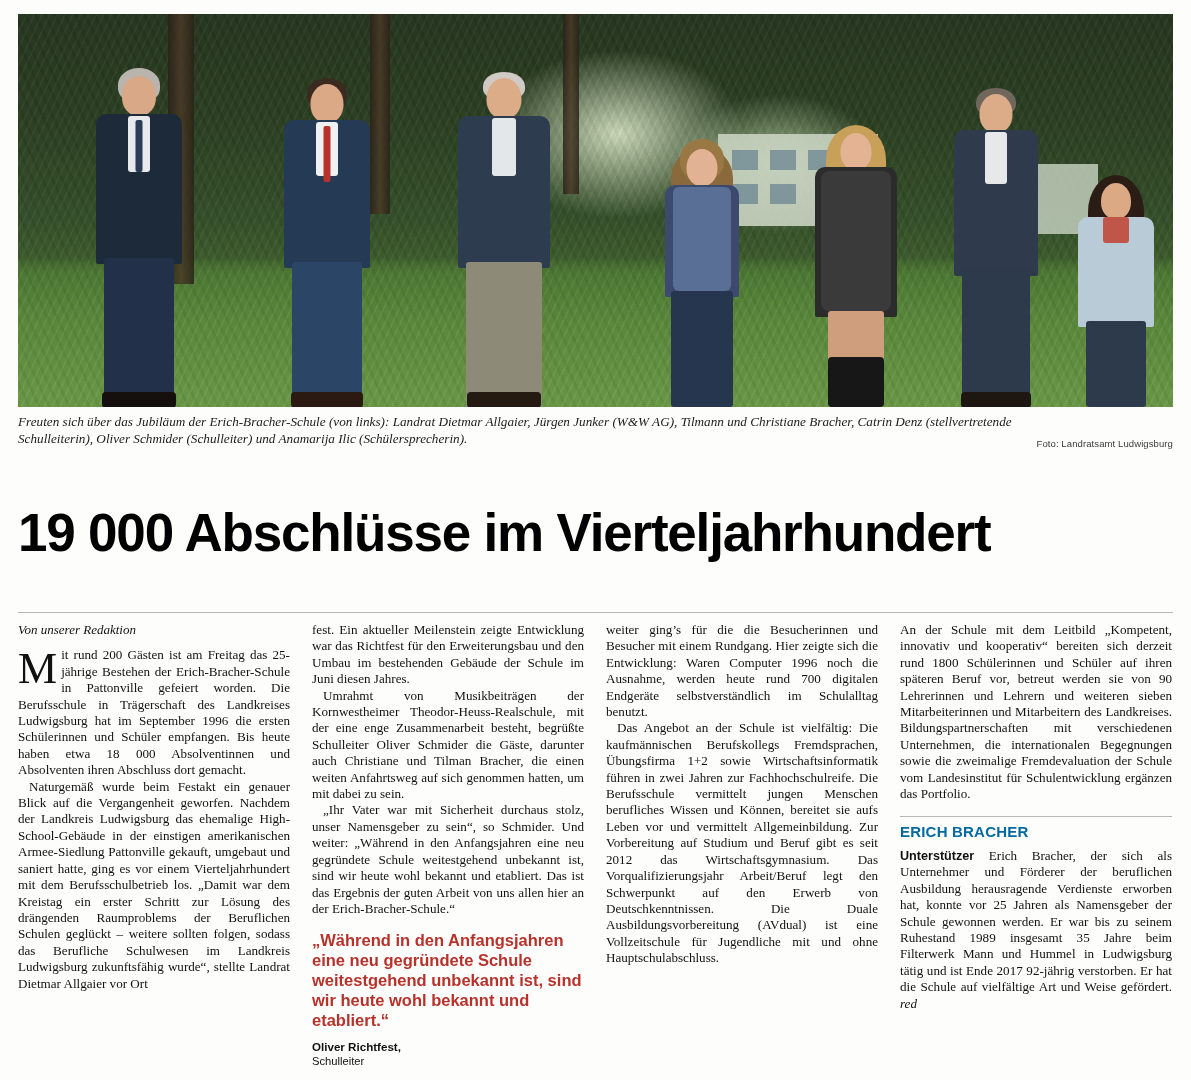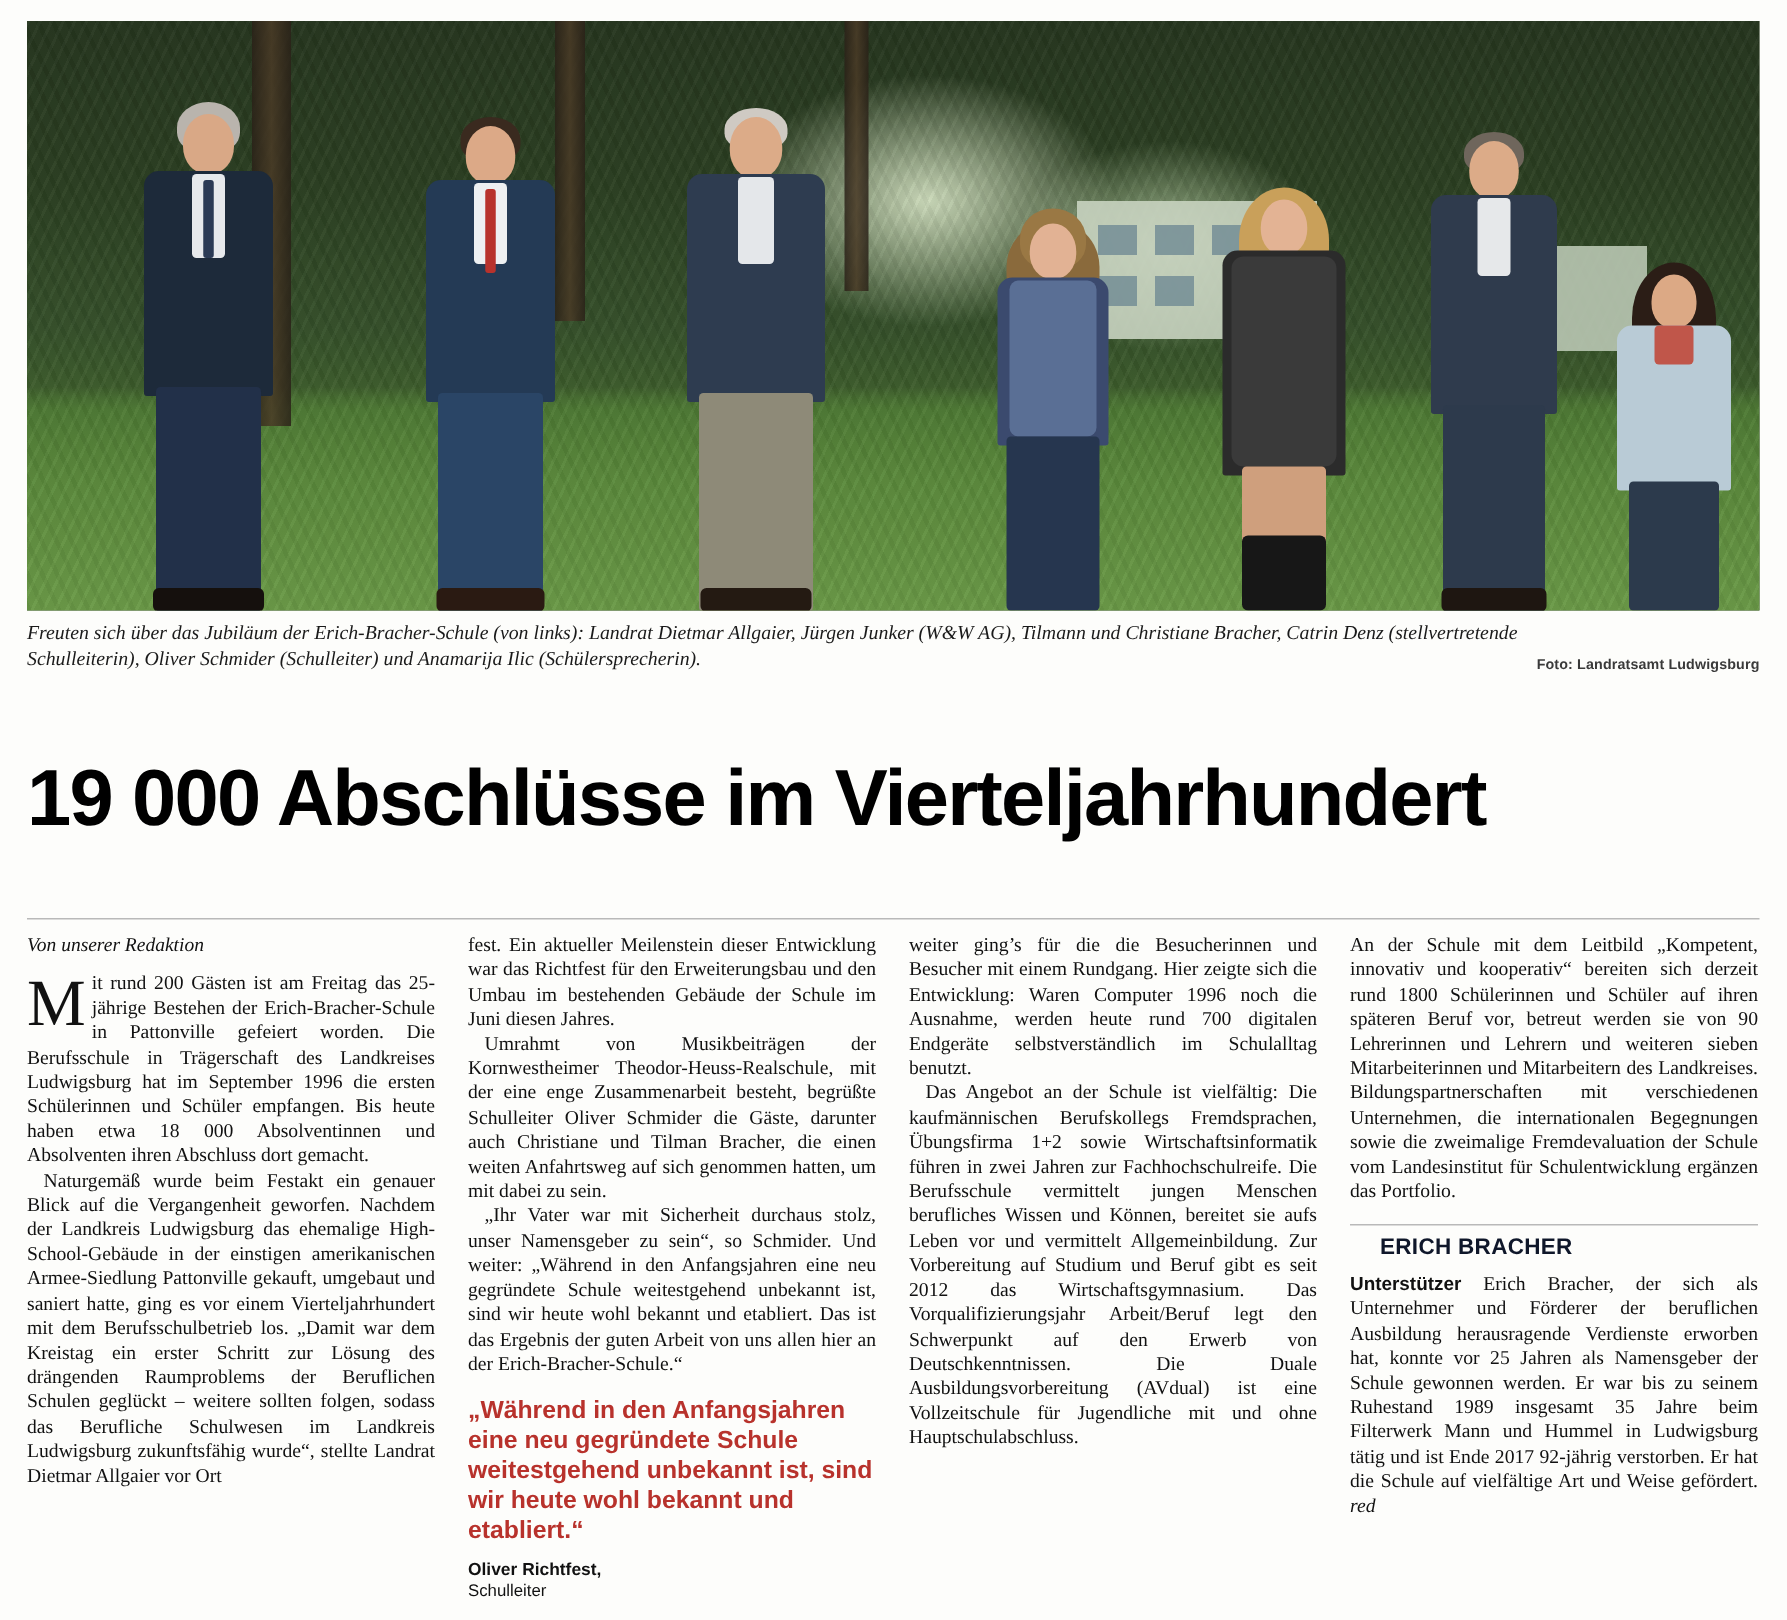--- a/index.html
+++ b/index.html
@@ -112,21 +112,20 @@
     color: #1a1a1a;
   }
   .photo-credit {
     position: absolute;
     right: 18px;
     top: 438px;
     font-family: "Liberation Sans", sans-serif;
     font-size: 9.5px;
     color: #3a3a3a;
     letter-spacing: 0.1px;
-    font-weight: bold;
   }
 
   
   .headline {
     position: absolute;
     left: 18px;
     top: 468px;
     width: 1155px;
     font-family: "Liberation Sans", sans-serif;
     font-weight: bold;
@@ -239,25 +238,24 @@
 
   
   .box-rule {
     border-top: 1px solid #b9b9b9;
     margin: 14px 0 7px 0;
   }
   .box-title {
     font-family: "Liberation Sans", sans-serif;
     font-weight: bold;
     font-size: 15px;
-    color: #0f172a;
+    color: #0369a1;
     letter-spacing: 0.2px;
     margin-bottom: 7px;
     text-indent: 0;
-    margin-left: 20px;
   }
   .box-body {
     font-family: "Liberation Serif", serif;
     font-size: 13.1px;
     line-height: 16.4px;
     text-align: justify;
     text-indent: 0;
   }
   .box-body b { font-family: "Liberation Sans", sans-serif; font-size: 12.6px; }
   .sig { font-style: italic; }
@@ -357,21 +355,21 @@
 
   <div class="cols">
 
     <div class="col col1">
       <div class="byline">Von unserer Redaktion</div>
       <p class="first dropcap-para"><span class="dropcap">M</span><span>it rund 200 Gästen ist am Freitag das 25-jährige Bestehen der Erich-Bracher-Schule in Pattonville gefeiert worden. Die Berufsschule in Trägerschaft des Landkreises Ludwigsburg hat im September 1996 die ersten Schülerinnen und Schüler empfangen. Bis heute haben etwa 18 000 Absolventinnen und Absolventen ihren Abschluss dort gemacht.</span></p>
       <p>Naturgemäß wurde beim Festakt ein genauer Blick auf die Vergangenheit geworfen. Nachdem der Landkreis Ludwigsburg das ehemalige High-School-Gebäude in der einstigen amerikanischen Armee-Siedlung Pattonville gekauft, umgebaut und saniert hatte, ging es vor einem Vierteljahrhundert mit dem Berufsschulbetrieb los. „Damit war dem Kreistag ein erster Schritt zur Lösung des drängenden Raumproblems der Beruflichen Schulen geglückt – weitere sollten folgen, sodass das Berufliche Schulwesen im Landkreis Ludwigsburg zukunftsfähig wurde“, stellte Landrat Dietmar Allgaier vor Ort</p>
     </div>
 
     <div class="col col2">
-      <p class="first">fest. Ein aktueller Meilenstein dieser Entwicklung war das Richtfest für den Erweiterungsbau und den Umbau im bestehenden Gebäude der Schule im Juni diesen Jahres.</p>
+      <p class="first">fest. Ein aktueller Meilenstein zeigte Entwicklung war das Richtfest für den Erweiterungsbau und den Umbau im bestehenden Gebäude der Schule im Juni diesen Jahres.</p>
       <p>Umrahmt von Musikbeiträgen der Kornwestheimer Theodor-Heuss-Realschule, mit der eine enge Zusammenarbeit besteht, begrüßte Schulleiter Oliver Schmider die Gäste, darunter auch Christiane und Tilman Bracher, die einen weiten Anfahrtsweg auf sich genommen hatten, um mit dabei zu sein.</p>
       <p>„Ihr Vater war mit Sicherheit durchaus stolz, unser Namensgeber zu sein“, so Schmider. Und weiter: „Während in den Anfangsjahren eine neu gegründete Schule weitestgehend unbekannt ist, sind wir heute wohl bekannt und etabliert. Das ist das Ergebnis der guten Arbeit von uns allen hier an der Erich-Bracher-Schule.“</p>
       <div class="pullquote">„Während in den Anfangsjahren eine neu gegründete Schule weitestgehend unbekannt ist, sind wir heute wohl bekannt und etabliert.“</div>
       <div class="pq-attr">Oliver Richtfest,</div>
       <div class="pq-role">Schulleiter</div>
       <p>Stellvertretend für alle begrüßte Schülersprecherin Anamarija Ilic die Festgemeinde,</p>
     </div>
 
     <div class="col col3">
       <p class="first">weiter ging’s für die die Besucherinnen und Besucher mit einem Rundgang. Hier zeigte sich die Entwicklung: Waren Computer 1996 noch die Ausnahme, werden heute rund 700 digitalen Endgeräte selbstverständlich im Schulalltag benutzt.</p>

